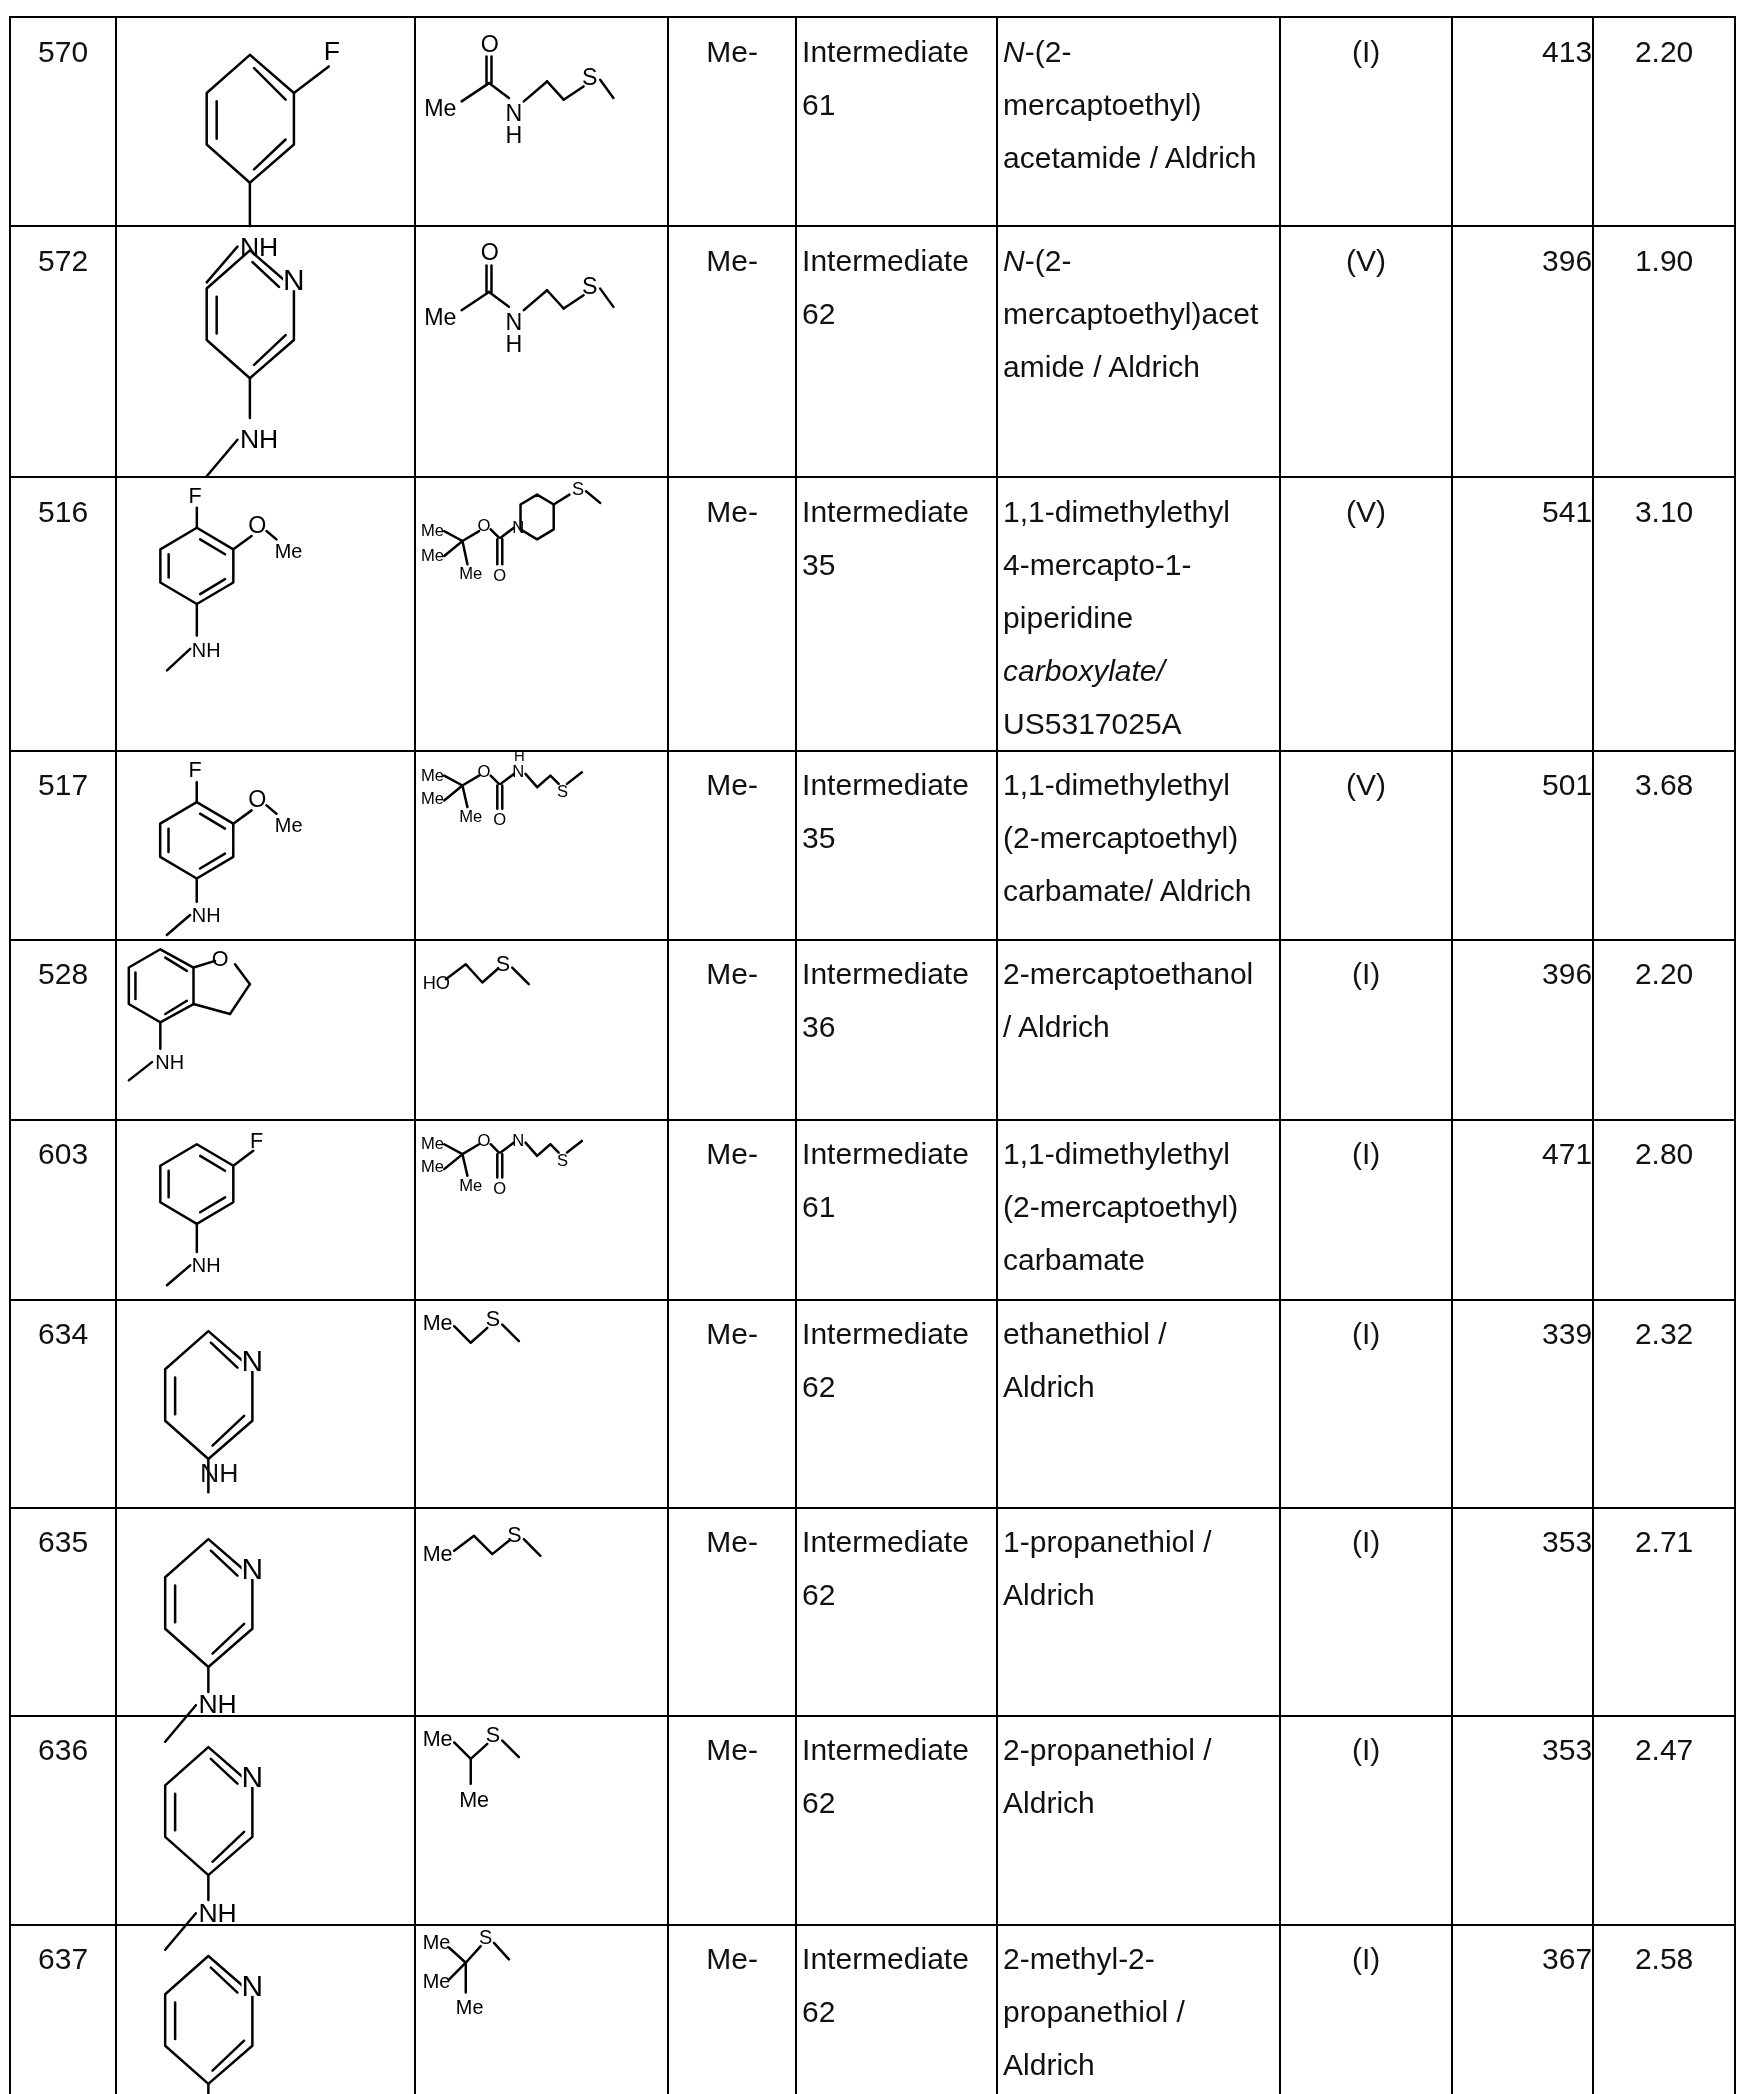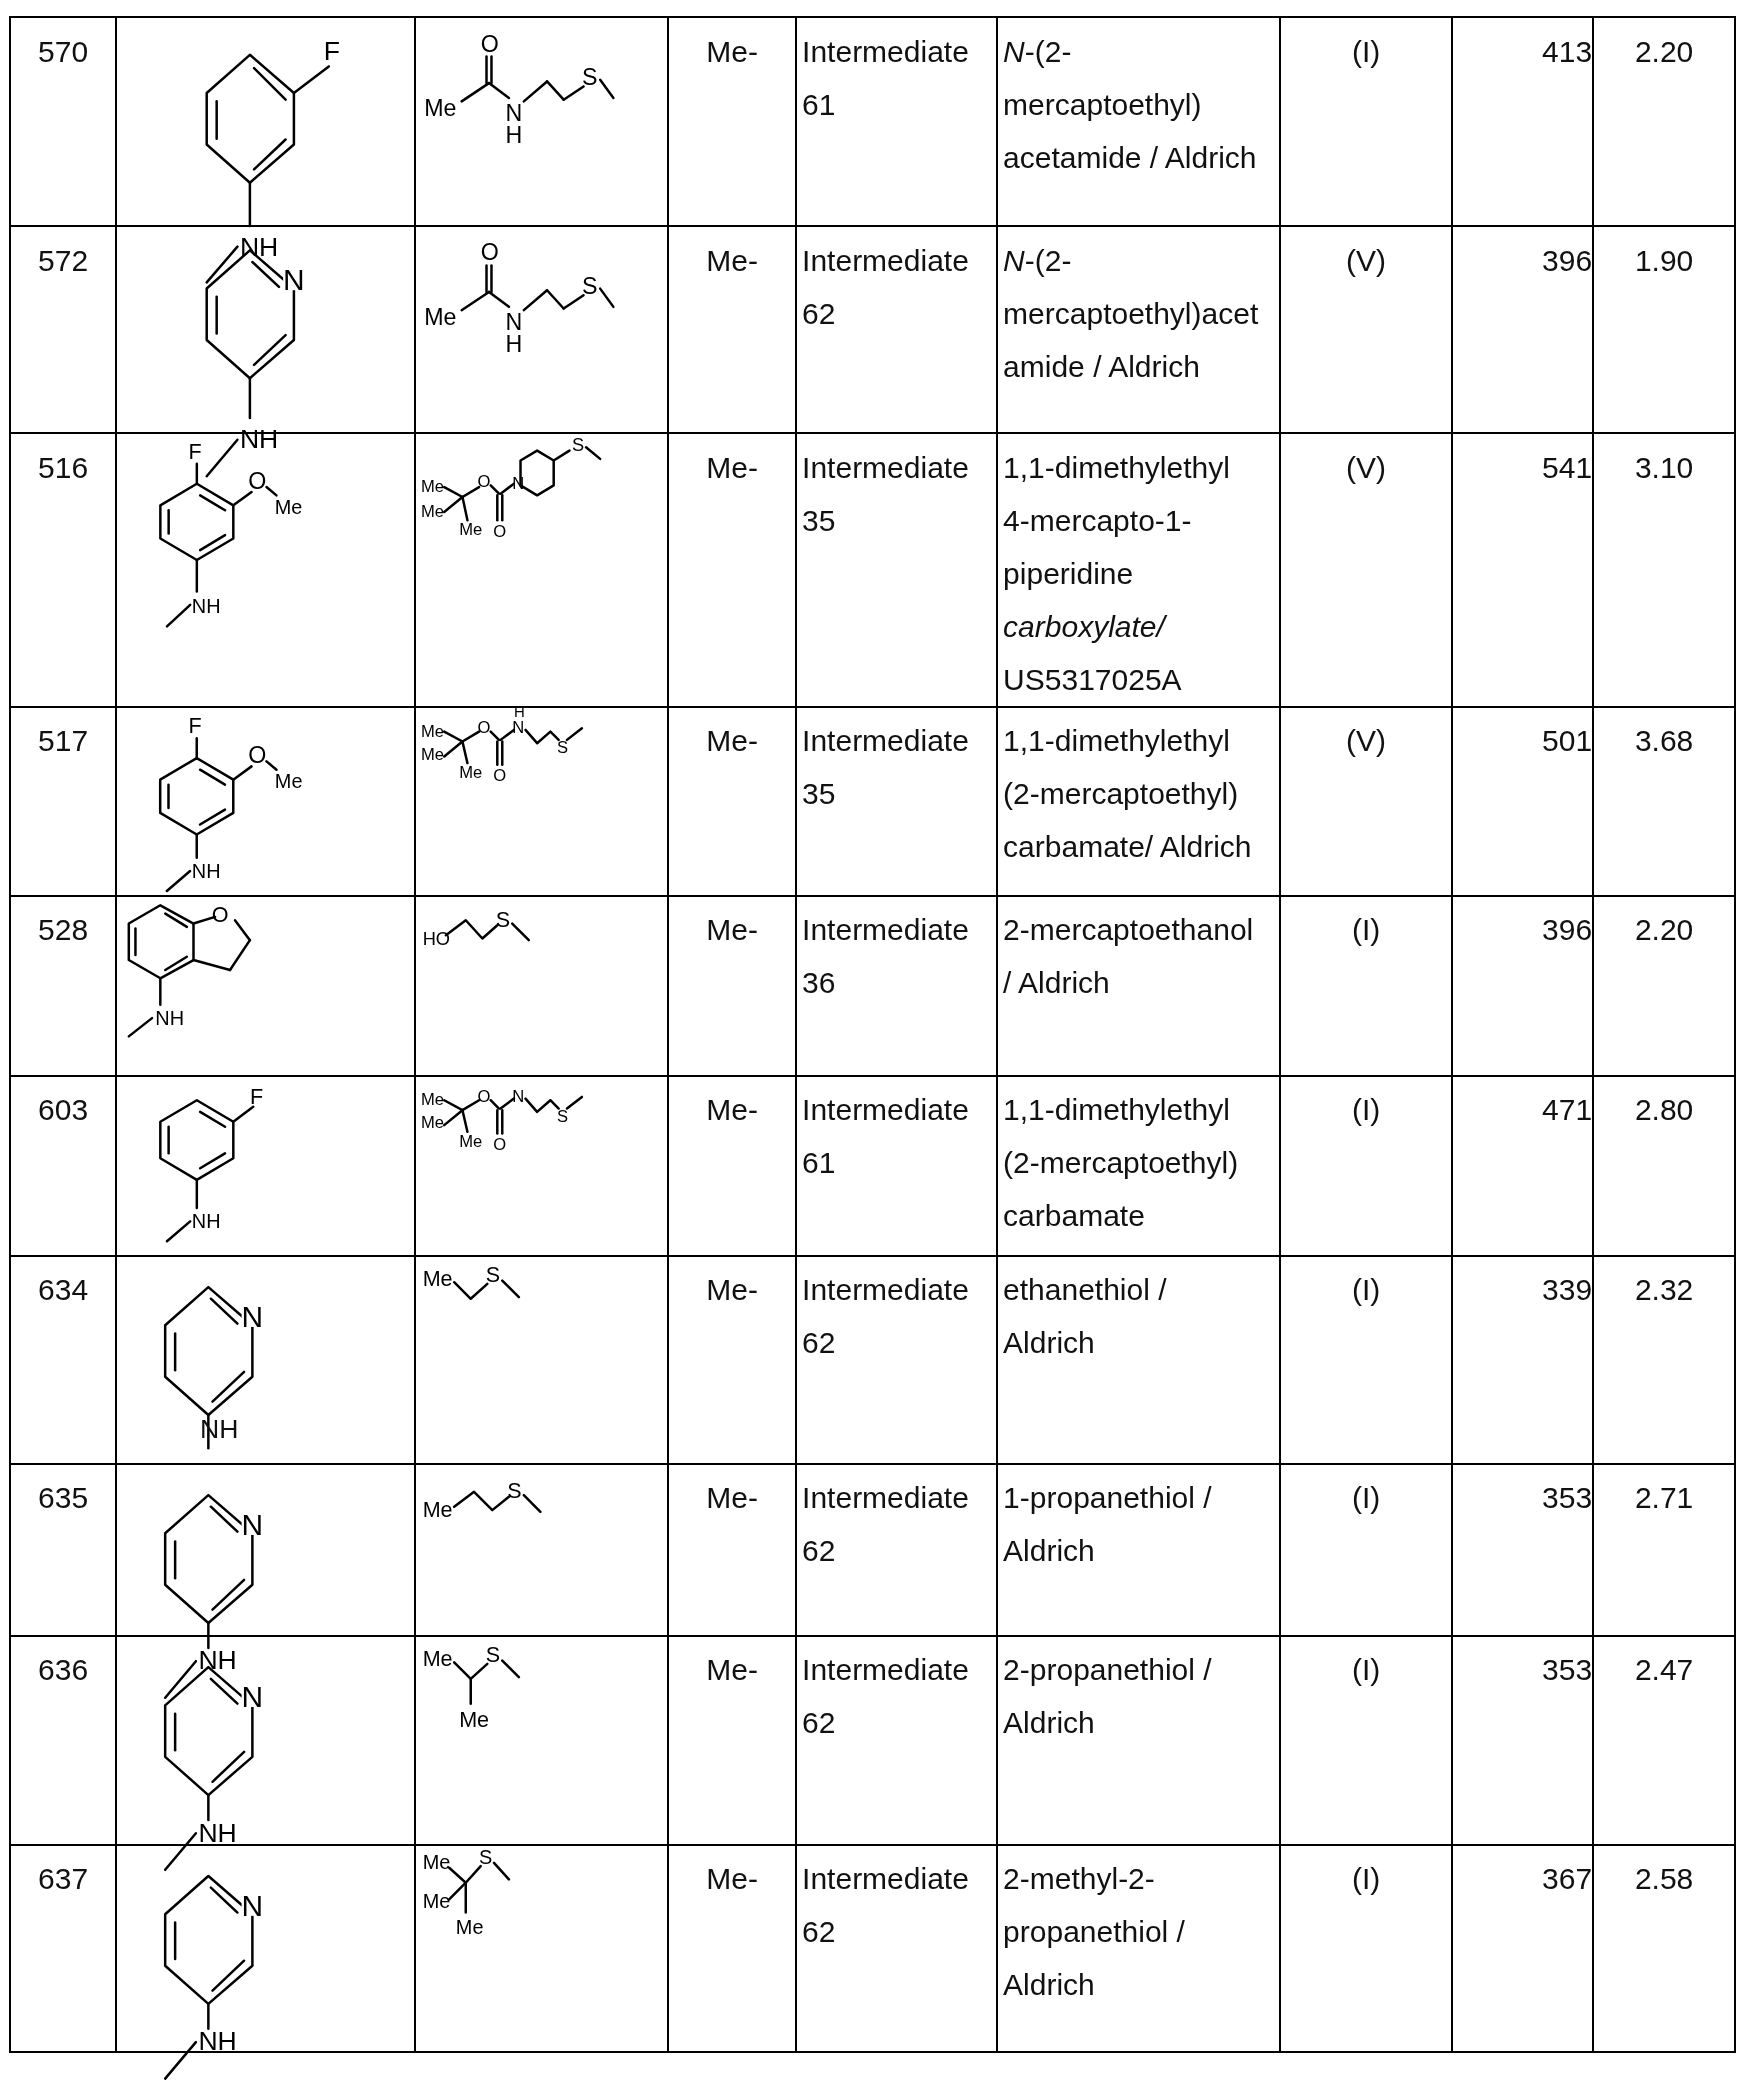--- a/index.html
+++ b/index.html
@@ -90,21 +90,21 @@
     <td class="c-reag">
       <div><span class="it">N</span><span>-(2-</span></div>
       <div>mercaptoethyl)</div>
       <div>acetamide / Aldrich</div>
     </td>
     <td class="c-meth">(I)</td>
     <td class="c-mh">413</td>
     <td class="c-rt">2.20</td>
   </tr>
 
-  <tr style="height:207px">
+  <tr style="height:251px">
     <td class="c-ex">572</td>
     <td class="c-amine">
       <svg class="struct" width="299" height="207" viewBox="0 0 360 249" style="font-size:36px">
         <polygon points="160,28 213,74 213,136 160,182 108,136 108,74"></polygon>
         <line x1="195" y1="72" x2="163" y2="42"></line>
         <line x1="120" y1="84" x2="120" y2="128"></line>
         <line x1="203" y1="130" x2="165" y2="166"></line>
         <rect x="200" y="40" width="30" height="36" fill="#fff" stroke="none"></rect>
         <text x="200" y="76" font-size="36">N</text>
         <line x1="160" y1="182" x2="160" y2="230"></line>
@@ -379,21 +379,21 @@
     </td>
     <td class="c-reag">
       <div>ethanethiol /</div>
       <div>Aldrich</div>
     </td>
     <td class="c-meth">(I)</td>
     <td class="c-mh">339</td>
     <td class="c-rt">2.32</td>
   </tr>
 
-  <tr style="height:172px">
+  <tr style="height:208px">
     <td class="c-ex">635</td>
     <td class="c-amine">
       <svg class="struct" width="299" height="208" viewBox="0 0 360 250" style="font-size:36px">
         <polygon points="110,36 163,82 163,144 110,190 58,144 58,82"></polygon>
         <line x1="145" y1="80" x2="113" y2="50"></line>
         <line x1="70" y1="92" x2="70" y2="136"></line>
         <line x1="153" y1="138" x2="115" y2="174"></line>
         <rect x="150" y="48" width="30" height="36" fill="#fff" stroke="none"></rect>
         <text x="150" y="84" font-size="36">N</text>
         <line x1="110" y1="190" x2="110" y2="220"></line>

